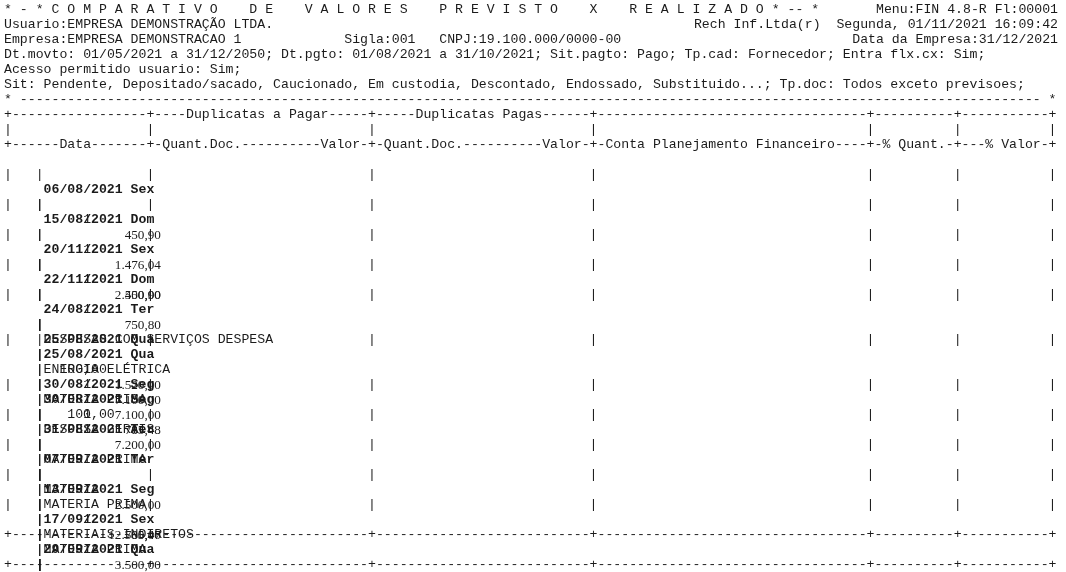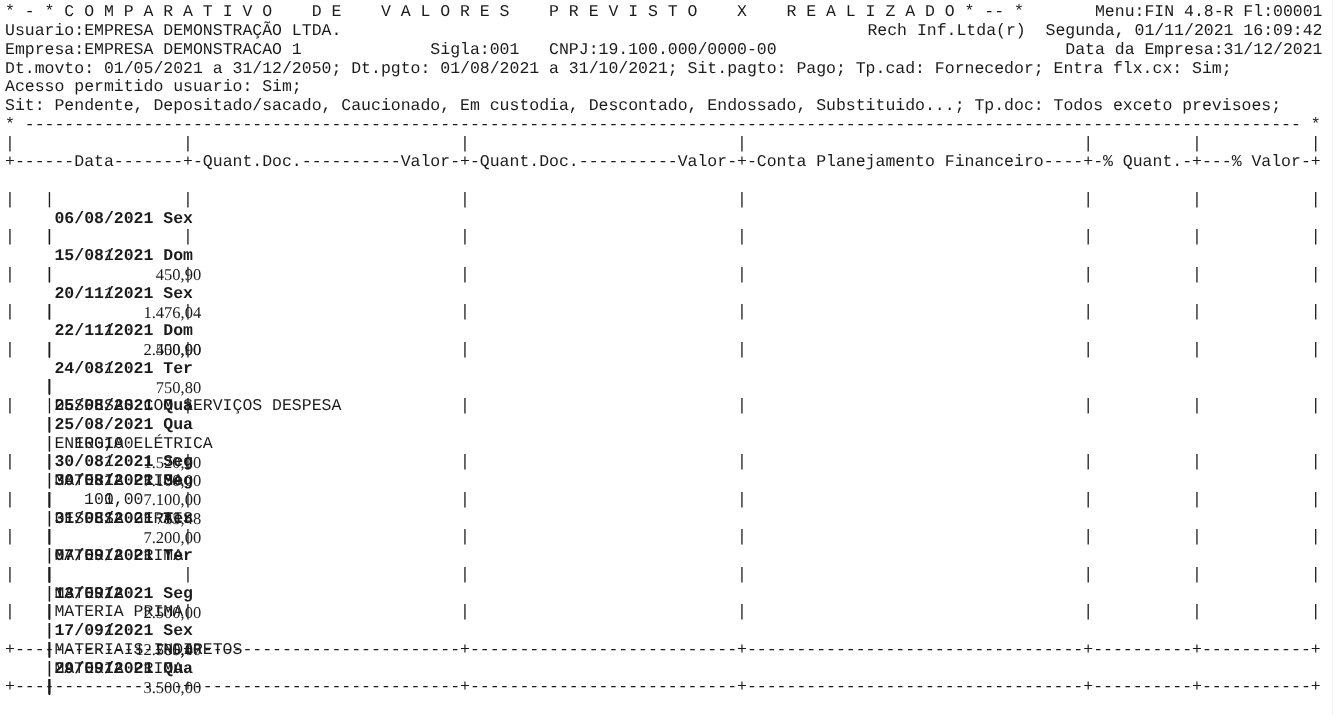--- a/index.html
+++ b/index.html
@@ -45,20 +45,21 @@
   <div class="ln flex">
     <span>Empresa:EMPRESA DEMONSTRACAO 1             Sigla:001   CNPJ:19.100.000/0000-00</span>
     <span>Data da Empresa:31/12/2021</span>
   </div>
 
   <div class="ln"><span>Dt.movto: 01/05/2021 a 31/12/2050; Dt.pgto: 01/08/2021 a 31/10/2021; Sit.pagto: Pago; Tp.cad: Fornecedor; Entra flx.cx: Sim;</span></div>
   <div class="ln"><span>Acesso permitido usuario: Sim;</span></div>
   <div class="ln"><span>Sit: Pendente, Depositado/sacado, Caucionado, Em custodia, Descontado, Endossado, Substituido...; Tp.doc: Todos exceto previsoes;</span></div>
   <div class="ln"><span>* --------------------------------------------------------------------------------------------------------------------------------- *</span></div>
 
+  <div class="ln"><span>+-----------------+----Duplicatas a Pagar-----+-----Duplicatas Pagas------+----------------------------------+----------+-----------+</span></div>
   <div class="ln"><span>|                 |                           |                           |                                  |          |           |</span></div>
   <div class="ln"><span>+------Data-------+-Quant.Doc.----------Valor-+-Quant.Doc.----------Valor-+-Conta Planejamento Financeiro----+-% Quant.-+---% Valor-+</span></div>
 
   <div id="tbody">
   <div class="ln row">
     <span class="pp">|</span>
     <span class="cd">06/08/2021 Sex</span>
     <span class="pp">|</span>
     <span class="cq">1</span>
     <span class="cv">450,90</span>

